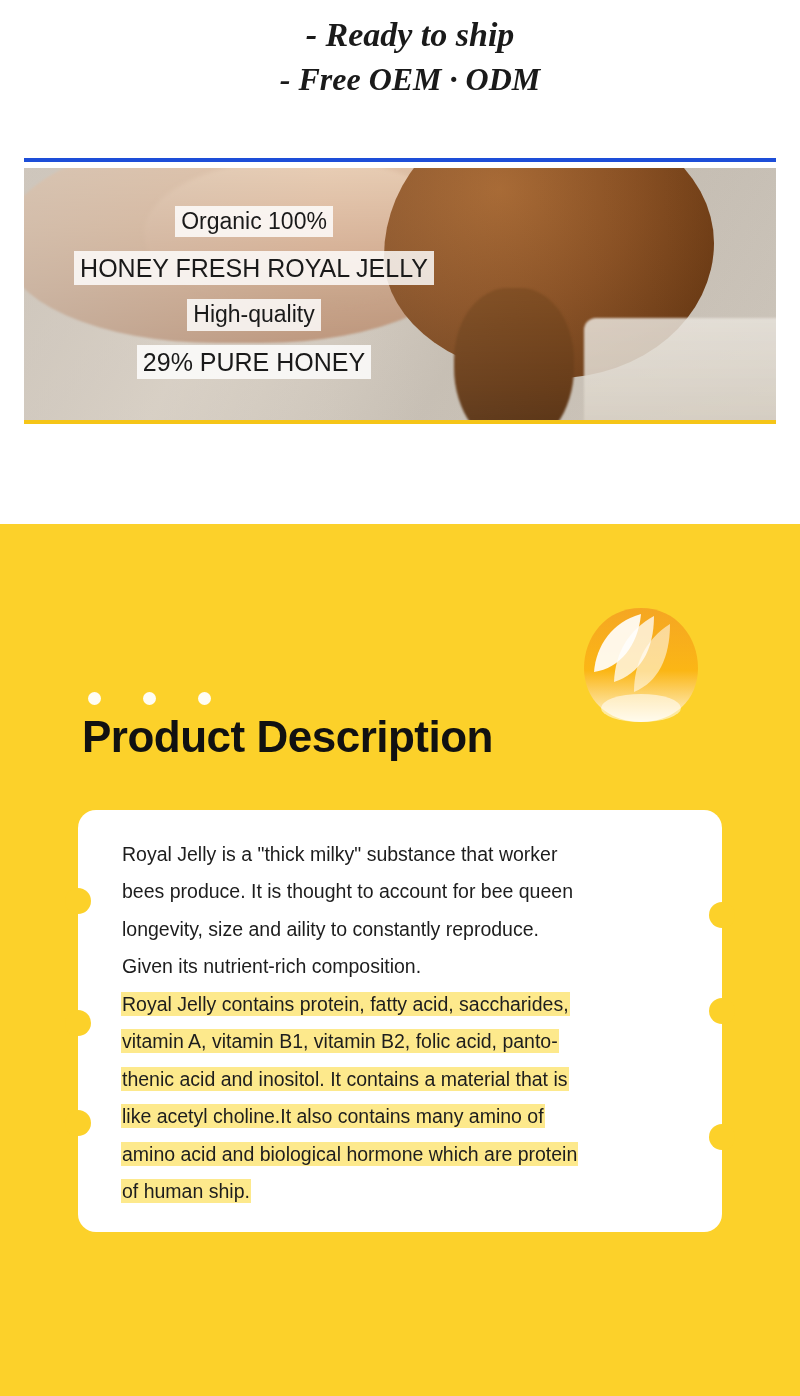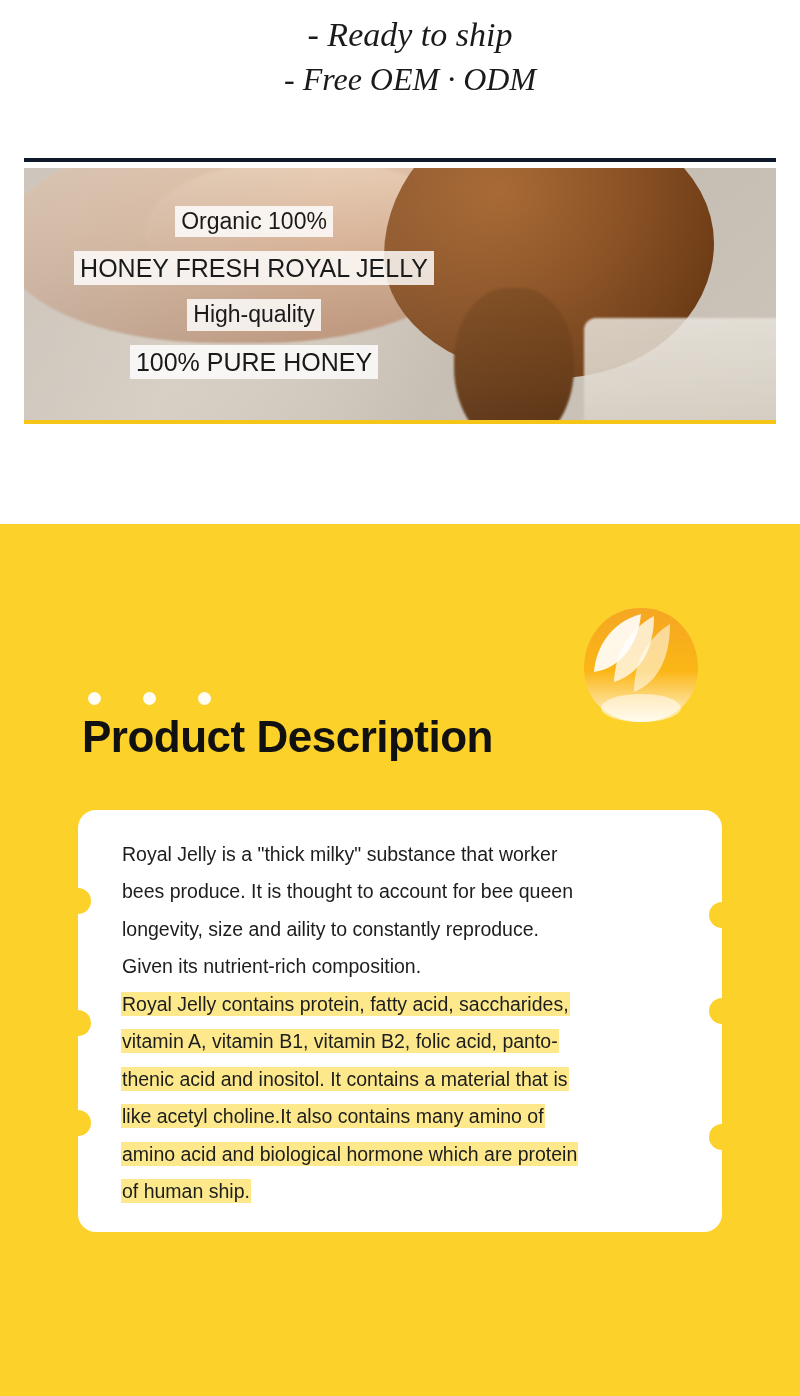--- a/index.html
+++ b/index.html
@@ -23,29 +23,30 @@
     box-sizing: border-box;
   }
   .tagline-line {
     font-family: "Liberation Serif", serif;
     font-style: italic;
     font-size: 34px;
     color: #1a1a1a;
     text-align: center;
     line-height: 1.35;
     padding-left: 20px;
+    font-weight: bold;
   }
   .tagline-line.second {
     font-size: 32px;
   }
 
   
   .hero-wrap {
     margin: 8px 24px 0 24px;
-    border-top: 4px solid #0f172a;
+    border-top: 4px solid #1d4ed8;
     border-bottom: 4px solid #f5c518;
     padding: 6px 0;
     position: relative;
     height: 266px;
     box-sizing: border-box;
   }
   .hero {
     position: relative;
     height: 252px;
     overflow: hidden;
@@ -245,21 +246,21 @@
     <div class="hero-finger2"></div>
     <div class="hero-honey"></div>
     <div class="hero-honey-drip"></div>
     <div class="hero-jar"></div>
     <div class="hero-vignette"></div>
 
     <div class="hero-captions">
       <div class="hero-cap-row"><span class="hero-cap">Organic 100%</span></div>
       <div class="hero-cap-row"><span class="hero-cap big">HONEY FRESH ROYAL JELLY</span></div>
       <div class="hero-cap-row"><span class="hero-cap">High-quality</span></div>
-      <div class="hero-cap-row"><span class="hero-cap big">100% PURE HONEY</span></div>
+      <div class="hero-cap-row"><span class="hero-cap big">29% PURE HONEY</span></div>
     </div>
   </div>
 </div>
 
 <div class="yellow-section">
 
   <div class="shell-logo">
     <svg viewBox="0 0 118 118" width="118" height="118">
       <defs>
         <linearGradient id="g1" x1="0" y1="0" x2="0" y2="1">

